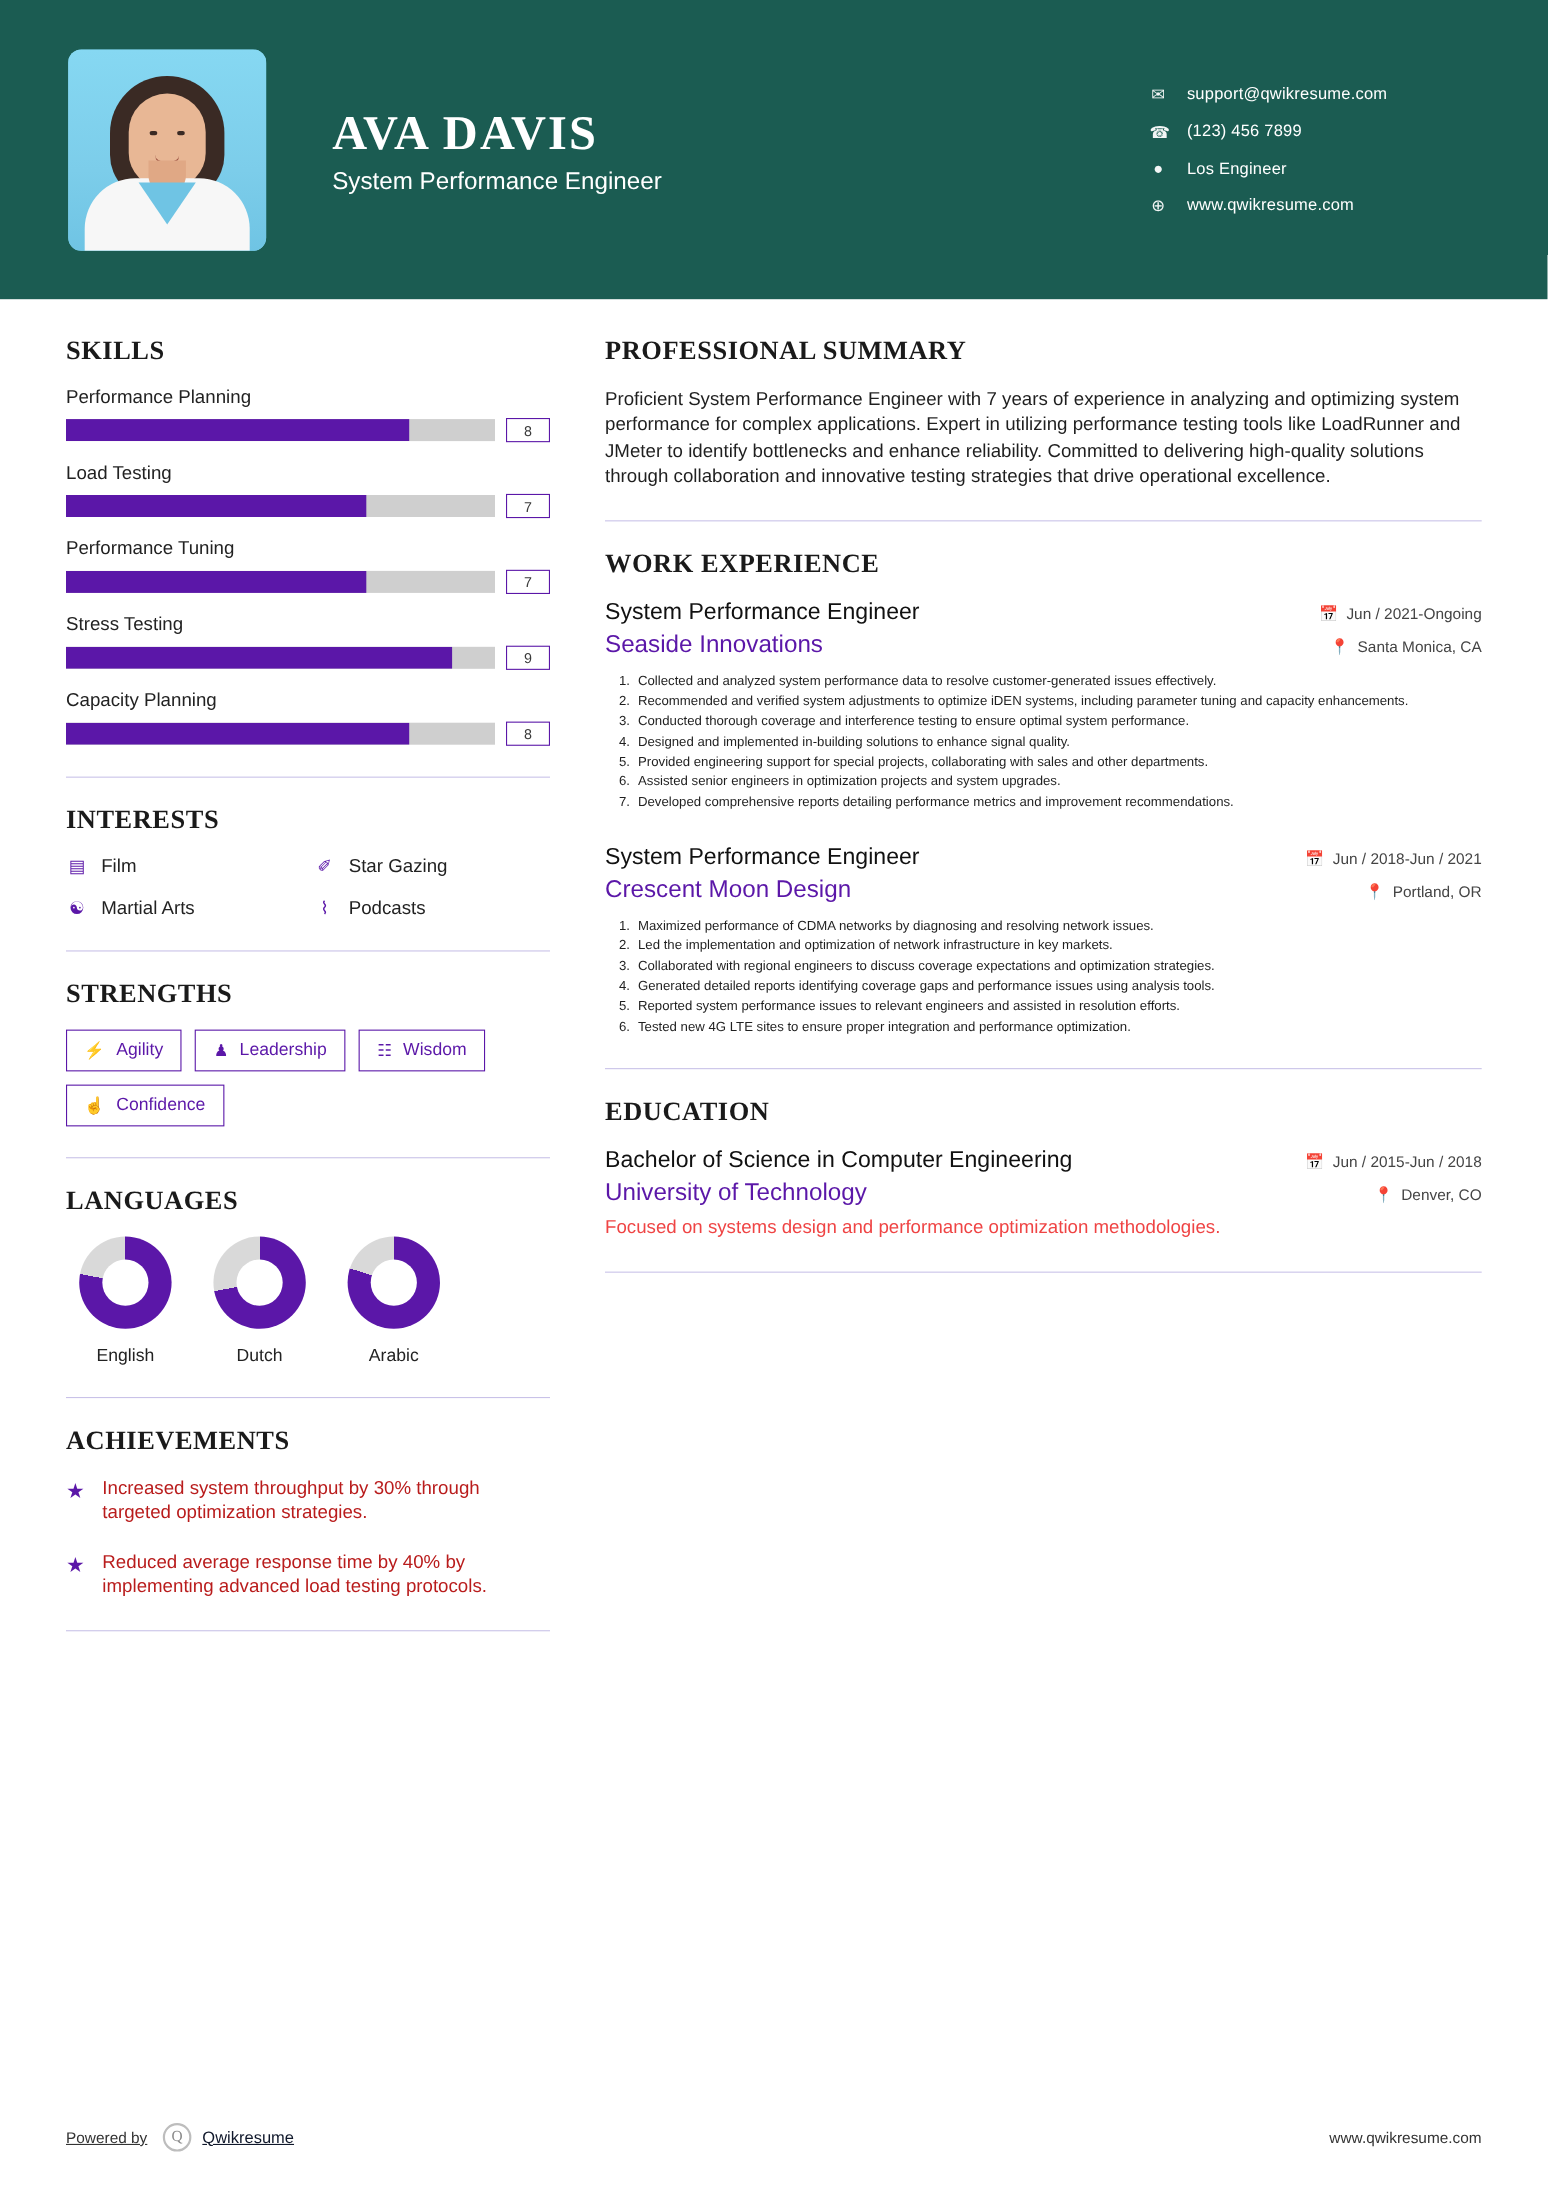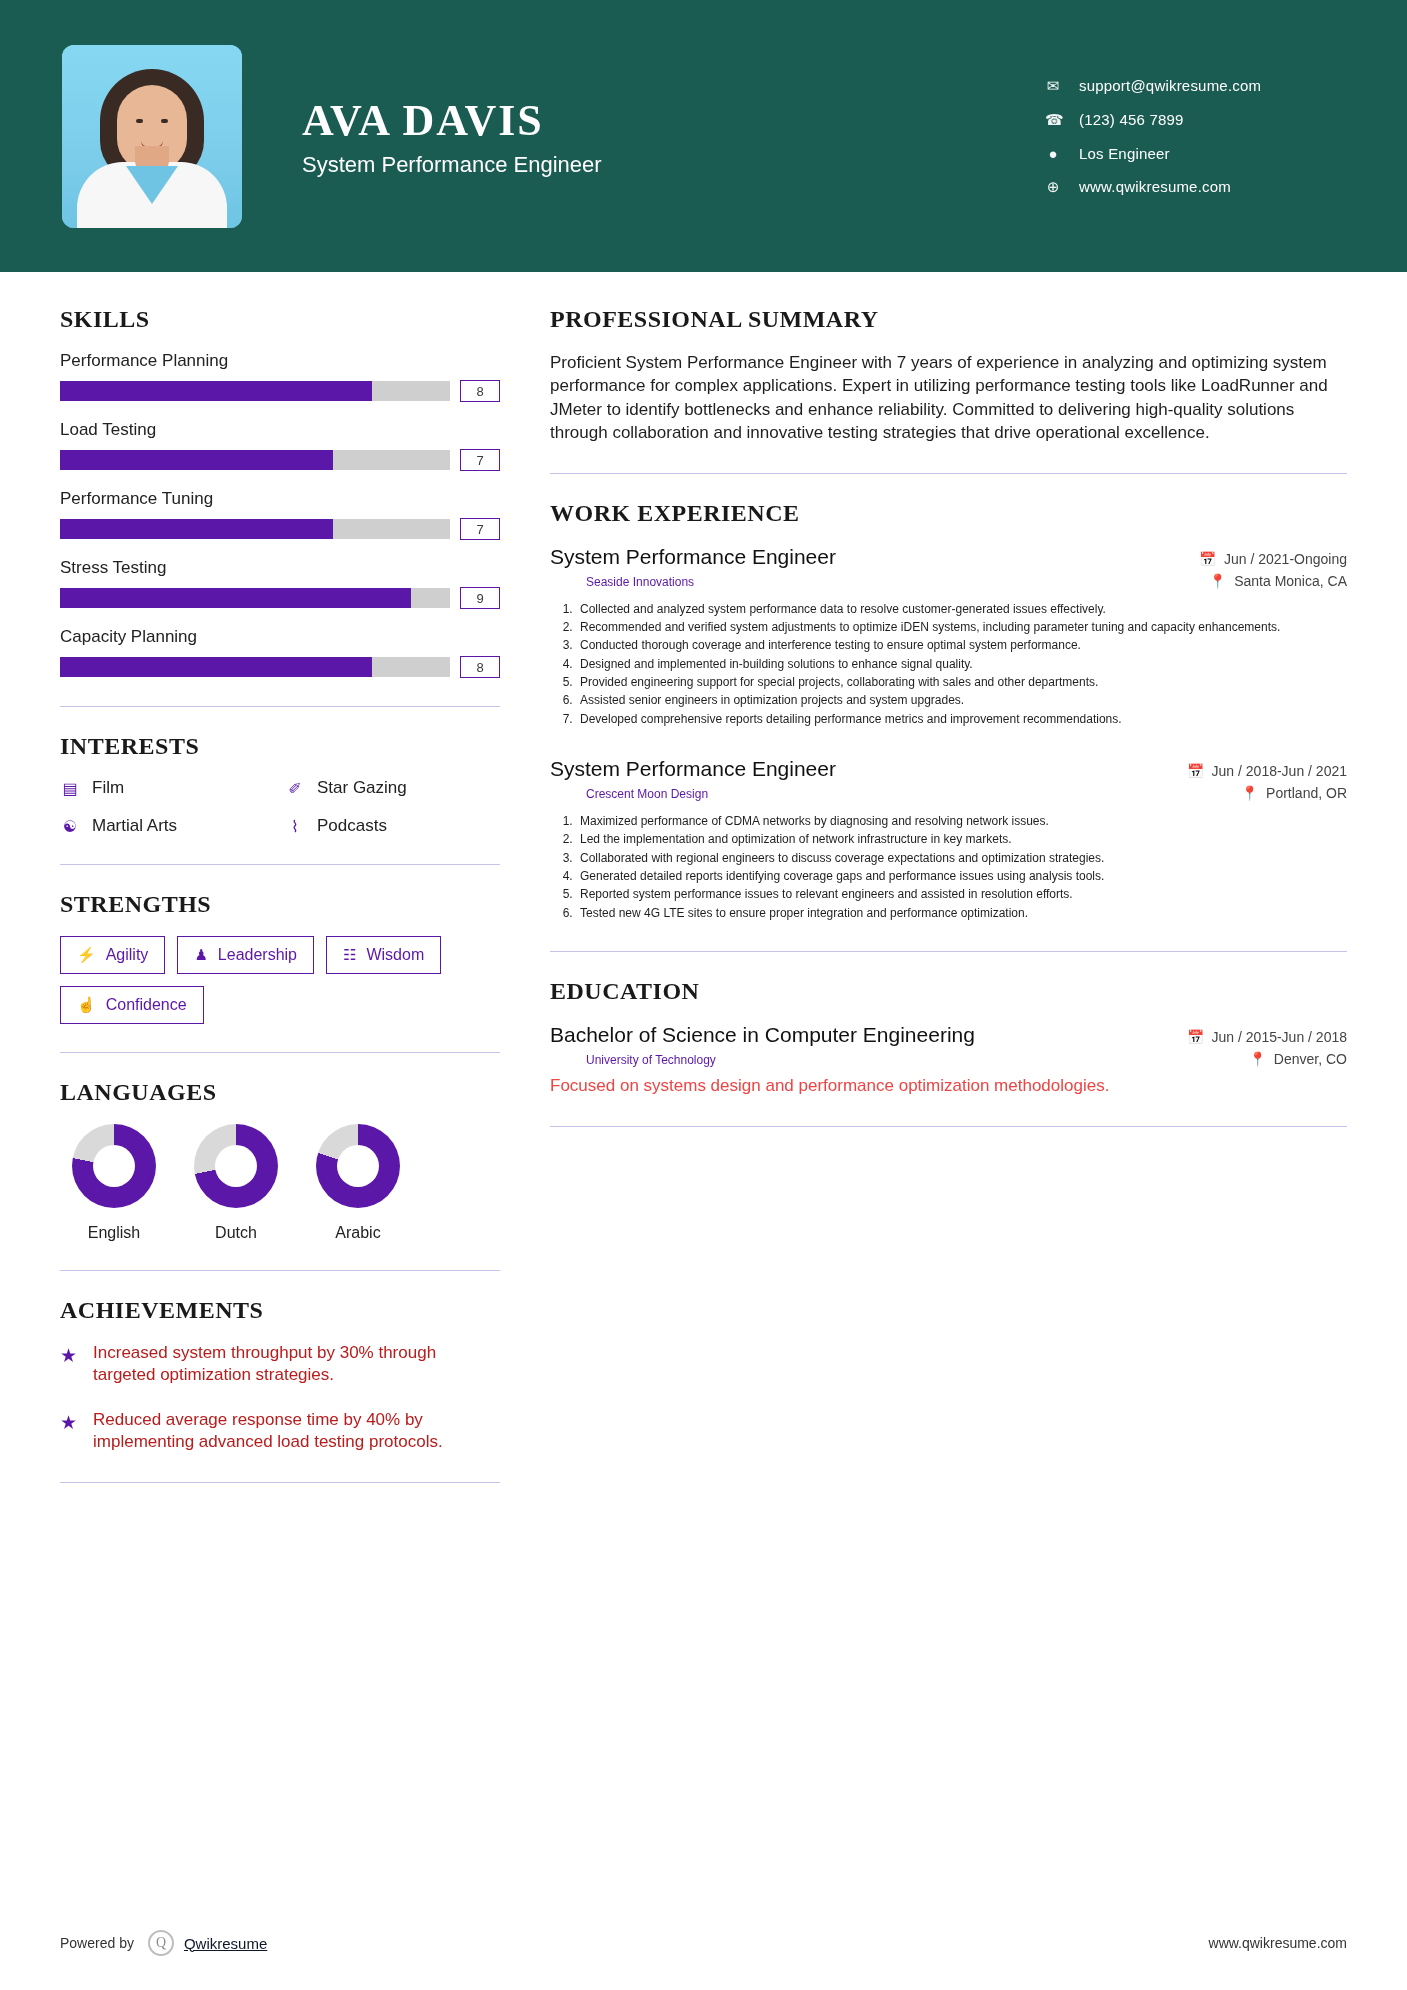--- a/index.html
+++ b/index.html
@@ -199,34 +199,34 @@
   .ach-ico { color: #5b17a8; font-size: 19px; flex: none; margin-top: 2px; }
   .ach-txt { font-size: 17px; line-height: 1.32; color: #b91c1c; }
 
   
   .para { font-size: 17px; line-height: 1.38; color: #1f1f1f; }
   .job { margin-bottom: 30px; }
   .job-head { display: flex; justify-content: space-between; align-items: baseline; }
   .job-title { font-size: 21px; color: #111; }
   .job-meta { font-size: 14px; color: #444; display: flex; align-items: center; gap: 7px; white-space: nowrap; }
   .job-sub { display: flex; justify-content: space-between; align-items: baseline; margin-top: 4px; }
-  .company { font-size: 12px; color: #5b17a8; margin-left: 36px; }
+  .company { font-size: 22px; color: #5b17a8; }
   .loc { font-size: 14px; color: #444; display: flex; align-items: center; gap: 7px; white-space: nowrap;}
   ol.bullets { margin: 12px 0 0 26px; }
   ol.bullets li { font-size: 12px; line-height: 1.36; color: #1f1f1f; margin-bottom: 2px; padding-left: 4px; }
   .edu-desc { font-size: 17px; color: #ef4444; margin-top: 8px; line-height: 1.35; }
 
   
   .footer {
     display: flex;
     align-items: center;
     padding: 0 60px 34px 60px;
     margin-top: 40px;
   }
-  .powered { font-size: 14px; color: #333; }
+  .powered { font-size: 14px; color: #333; text-decoration: underline; }
   .brand-circle {
     width: 26px; height: 26px; border-radius: 50%;
     border: 2px solid #bdbdbd; color: #8b8b8b;
     display: inline-flex; align-items: center; justify-content: center;
     font-size: 14px; margin: 0 10px 0 14px;
     font-family: "Liberation Serif", serif;
   }
   .brand-name { font-size: 15px; color: #0f172a; text-decoration: underline; }
   .site { margin-left: auto; font-size: 14px; color: #333; }
   .footer-left { display: flex; align-items: center; }

